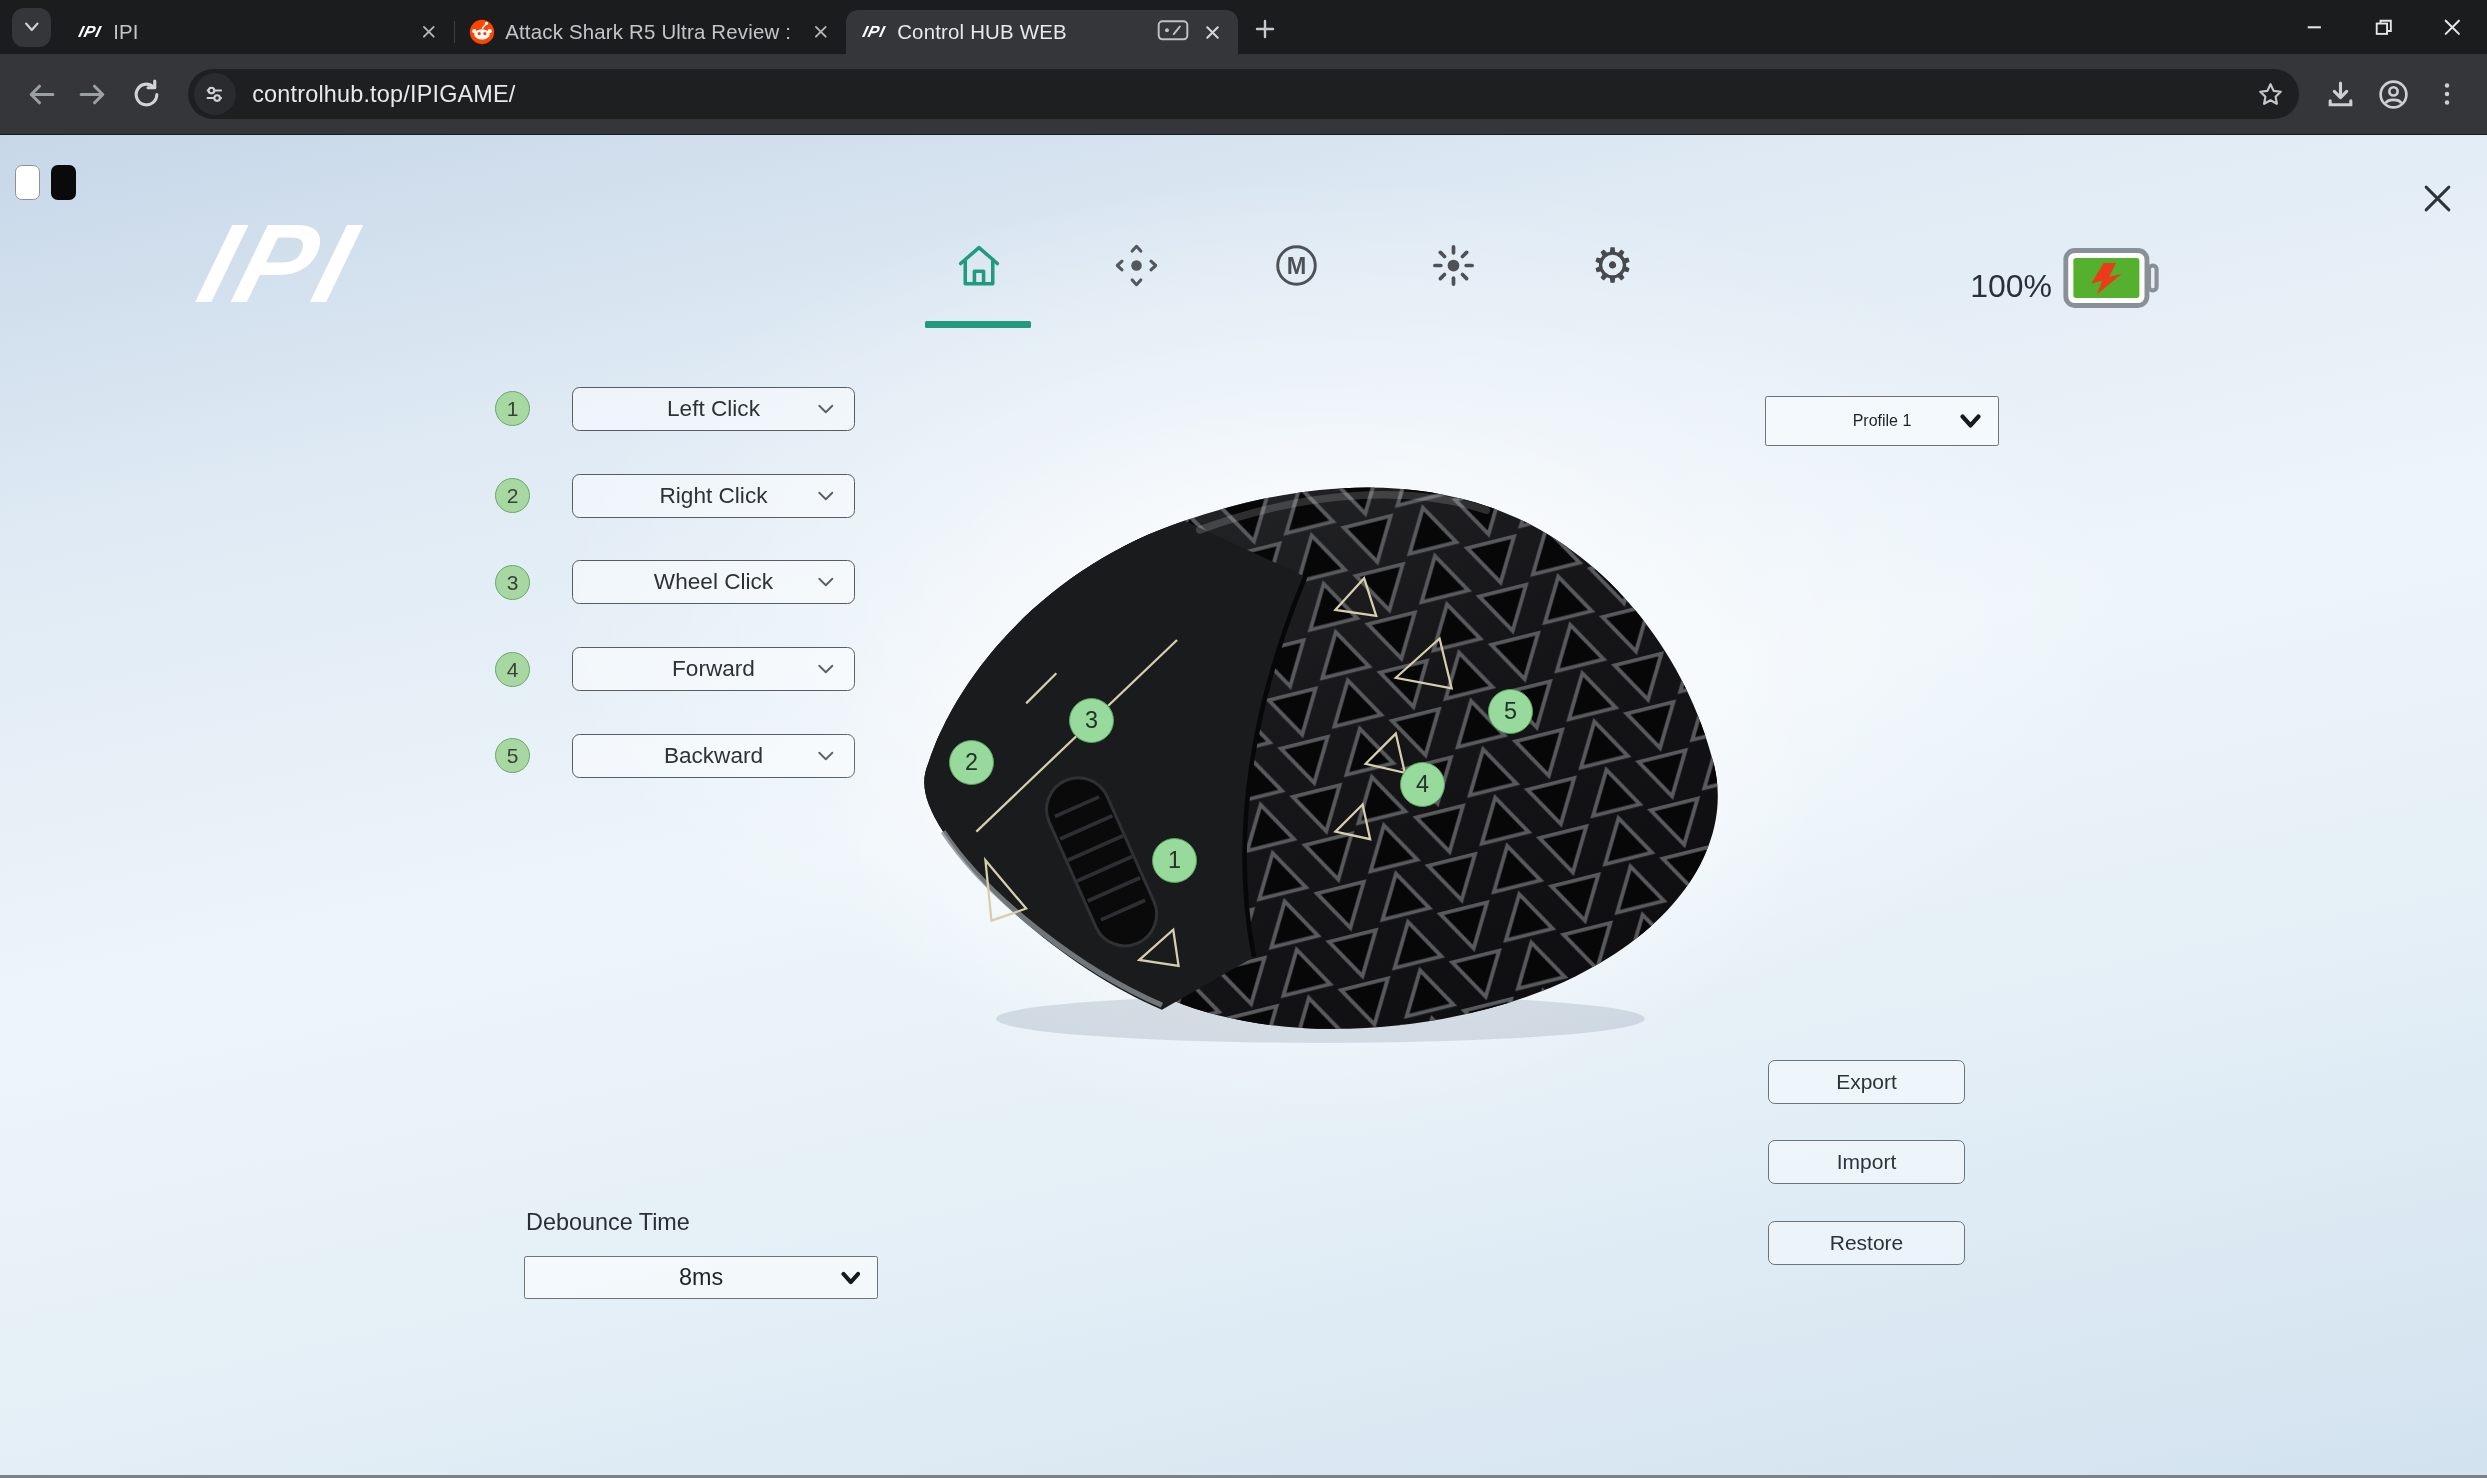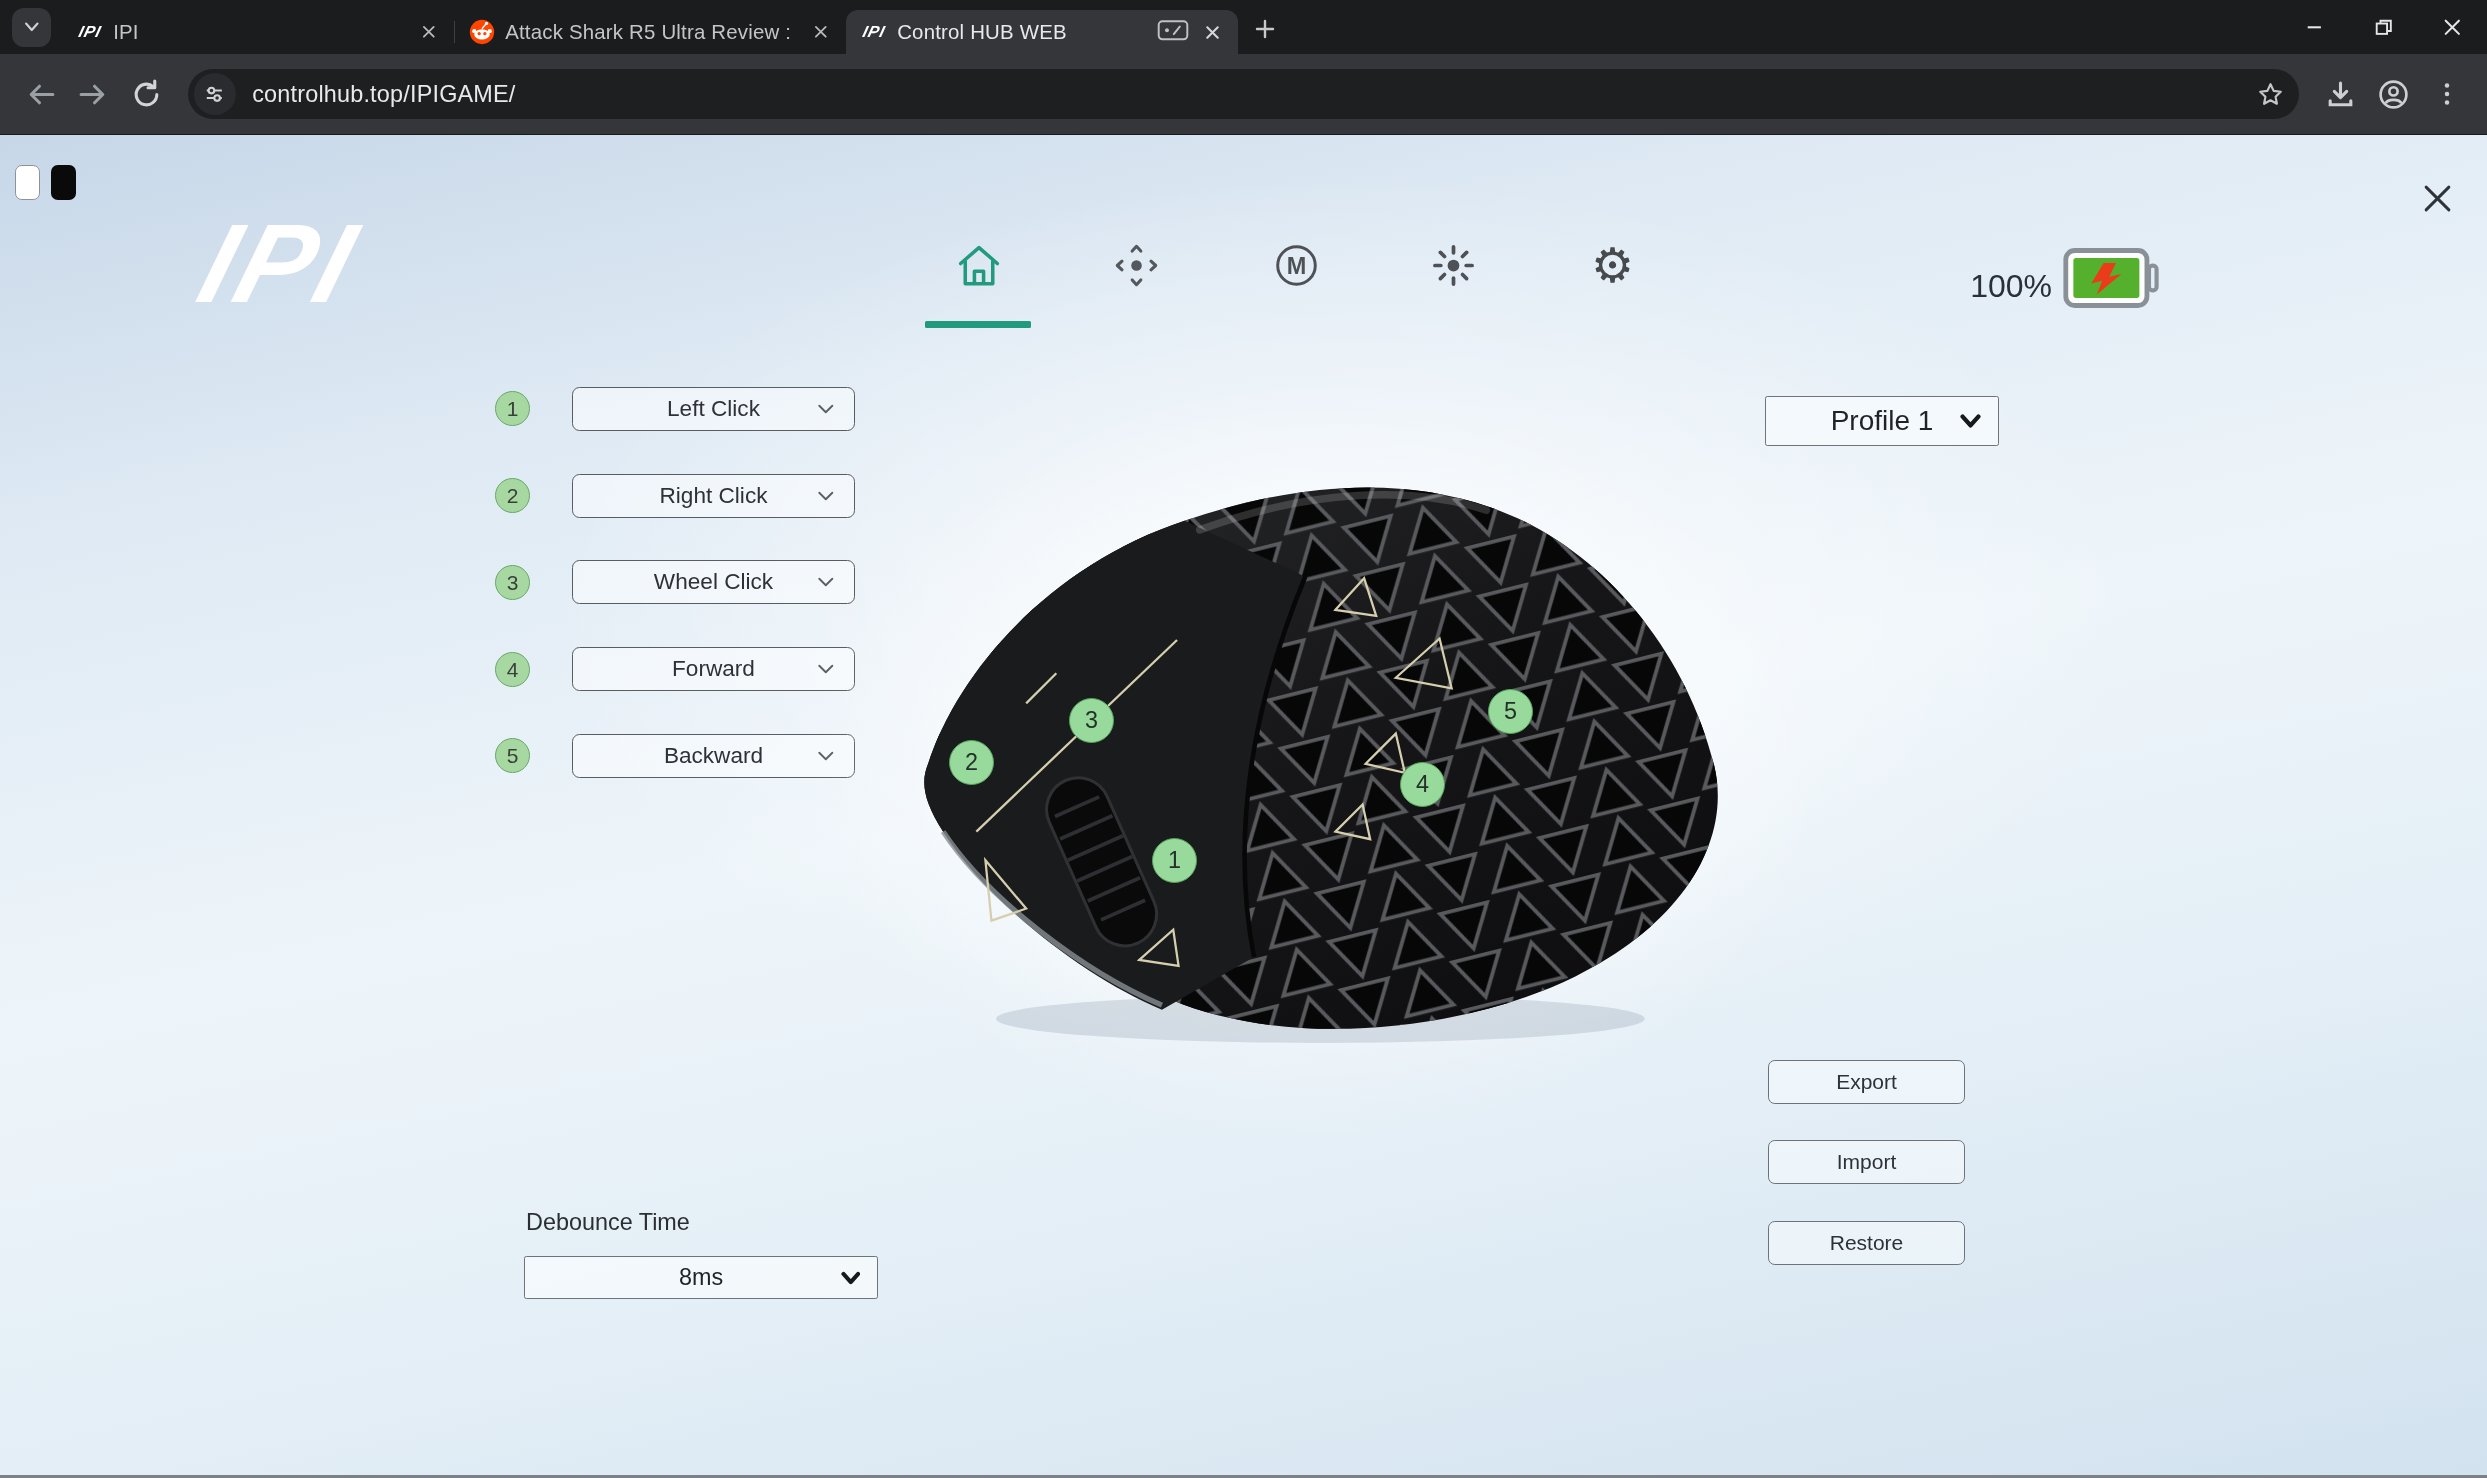--- a/index.html
+++ b/index.html
@@ -44,21 +44,21 @@
 
   .logo { position:absolute; left:136px; top:72px; width:287px; text-align:center; color:#ffffff; font-size:112px; line-height:113px; font-weight:800; font-style:italic; transform:skewX(-16deg); letter-spacing:4.5px; user-select:none; }
 
   .nav-item { position:absolute; top:104px; width:53px; height:53px; display:flex; align-items:center; justify-content:center; cursor:pointer; }
   .nav-underline { position:absolute; left:925px; top:186px; width:106px; height:6.8px; background:var(--accent_teal); border-radius:1.5px; }
   .gear-glyph { font-size:48px; color:#46494d; line-height:48px; }
 
   .battery-label { position:absolute; left:1916px; top:133px; width:136px; text-align:right; font-size:32px; color:#2b2f38; }
   .battery-icon { position:absolute; left:2062px; top:110px; }
 
-  .select-native { position:absolute; background:rgba(244,249,252,.9); border:1.5px solid #6f747a; border-radius:2.3px; display:flex; align-items:center; justify-content:center; font-size:28px; color:#1f2327; cursor:pointer; }
+  .select-native { position:absolute; background:rgba(244,249,252,.9); border:1.5px solid #6f747a; border-radius:2.3px; display:flex; align-items:center; justify-content:center; font-size:16px; color:#1f2327; cursor:pointer; }
   .select-native .bold-chev { position:absolute; right:16.6px; top:50%; transform:translateY(-50%); }
   .profile-select { left:1765px; top:261px; width:234px; height:50px; }
   .debounce-select { left:524px; top:1121px; width:354px; height:43px; font-size:23.4px; }
   .debounce-label { position:absolute; left:526px; top:1074px; font-size:23.4px; color:#2b2f33; }
 
   .badge { position:absolute; width:35px; height:35px; border-radius:50%; background:var(--badge_green); border:1.5px solid var(--badge_border); display:flex; align-items:center; justify-content:center; font-size:21px; color:#3a3f3a; }
   .bind-select { position:absolute; left:538px; width:283px; height:44px; background:rgba(252,254,255,.55); border:1.5px solid #585d62; border-radius:7.5px; display:flex; align-items:center; justify-content:center; font-size:22.6px; color:#2e3236; cursor:pointer;margin-left:34px; }
   .bind-select .thin-chev { position:absolute; right:18px; top:50%; transform:translateY(-50%); }
 
   .mouse-glow { position:absolute; left:814px; top:256px; width:1011px; height:754px;

